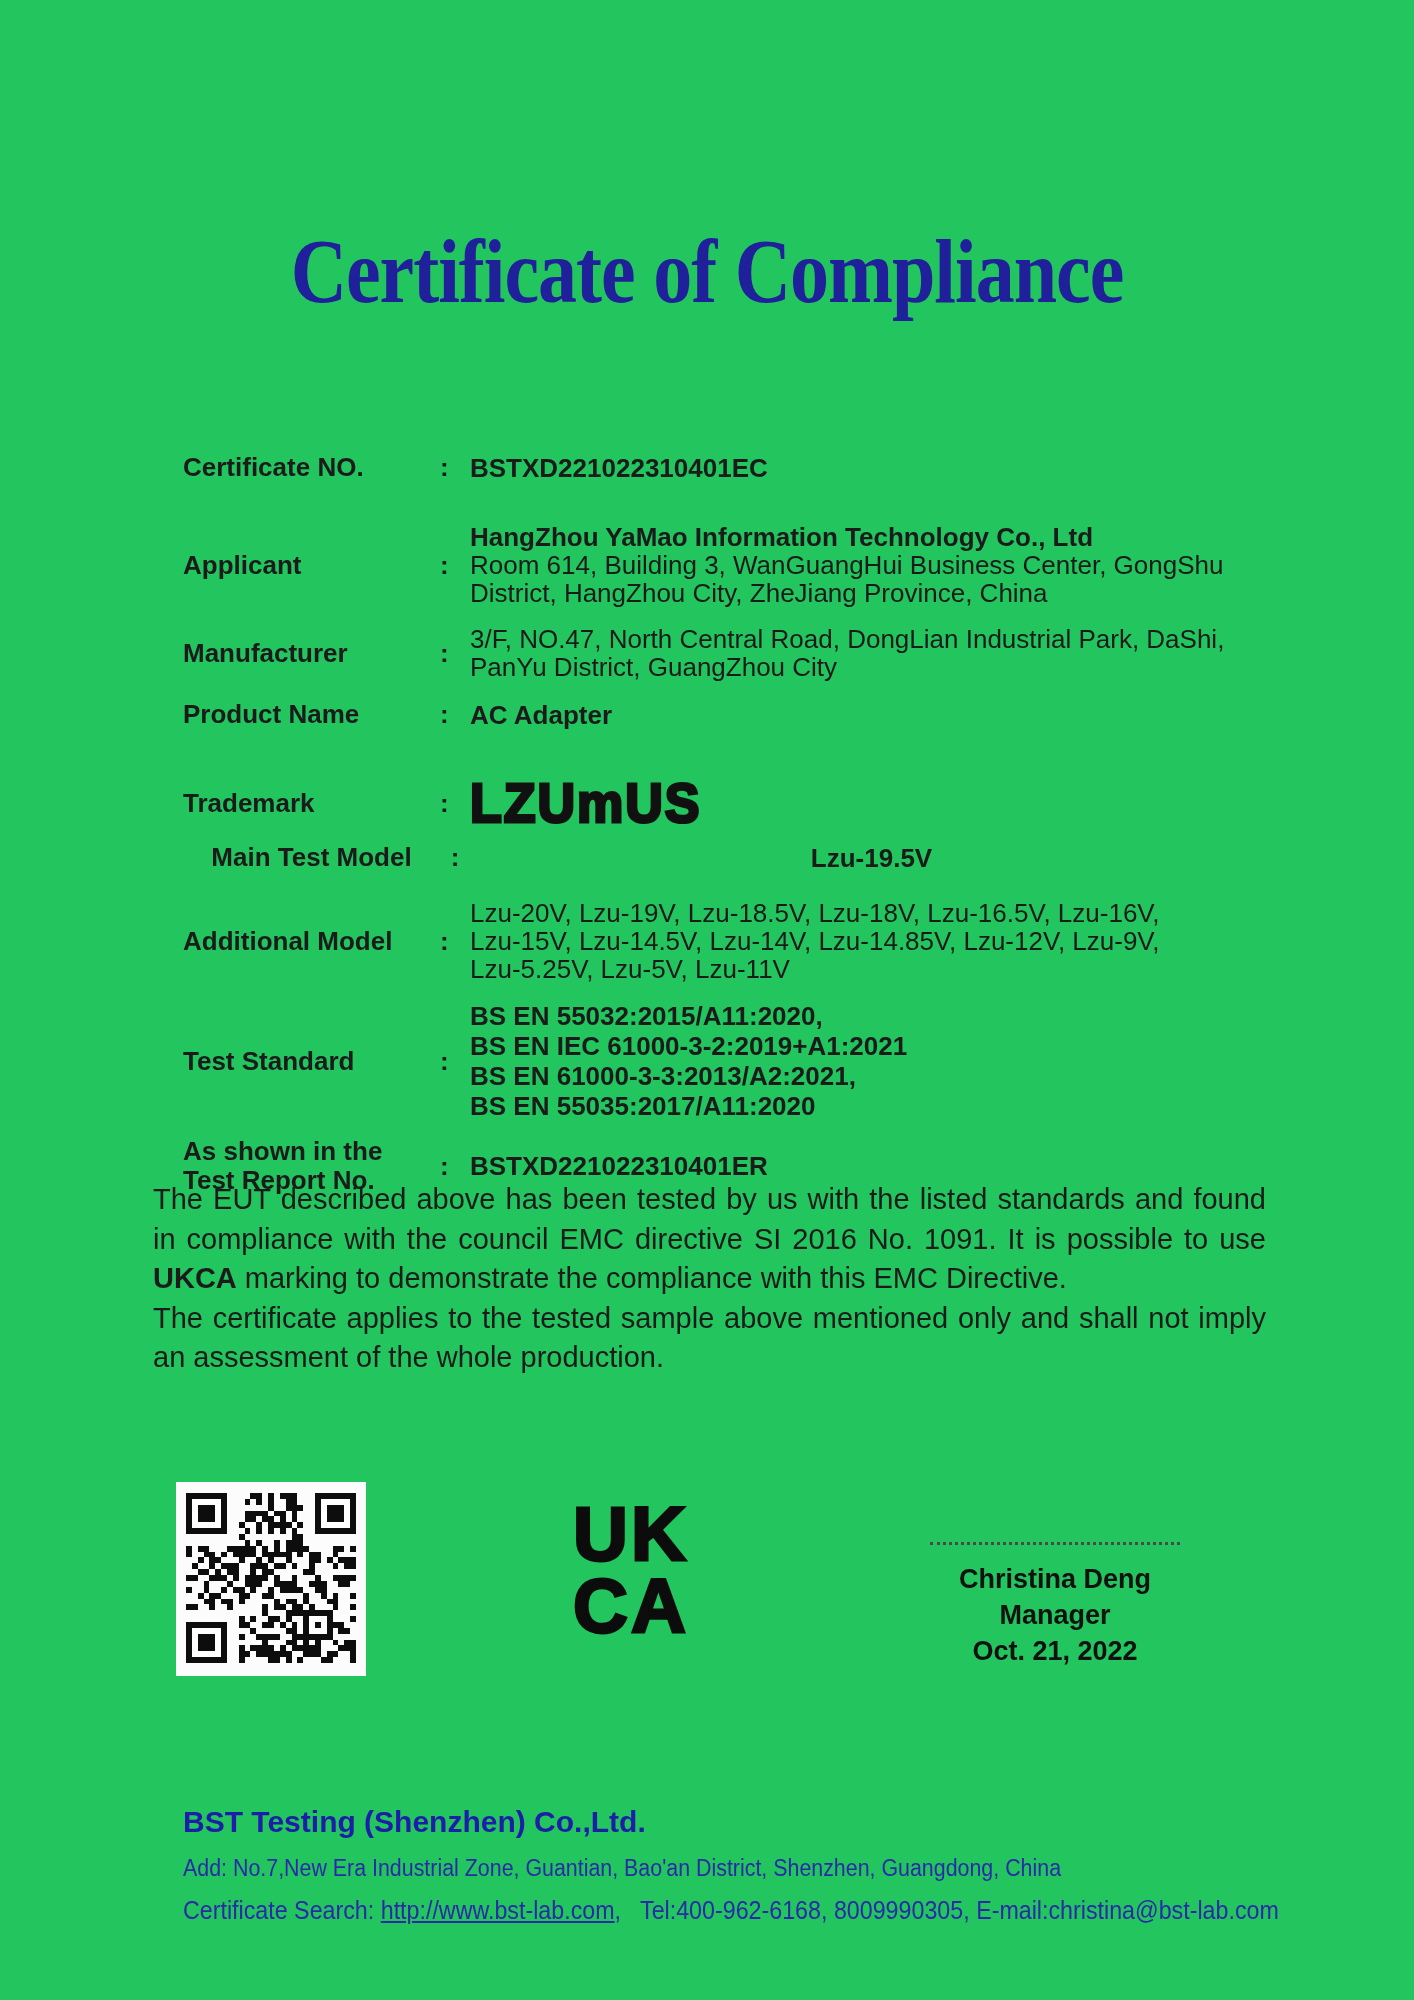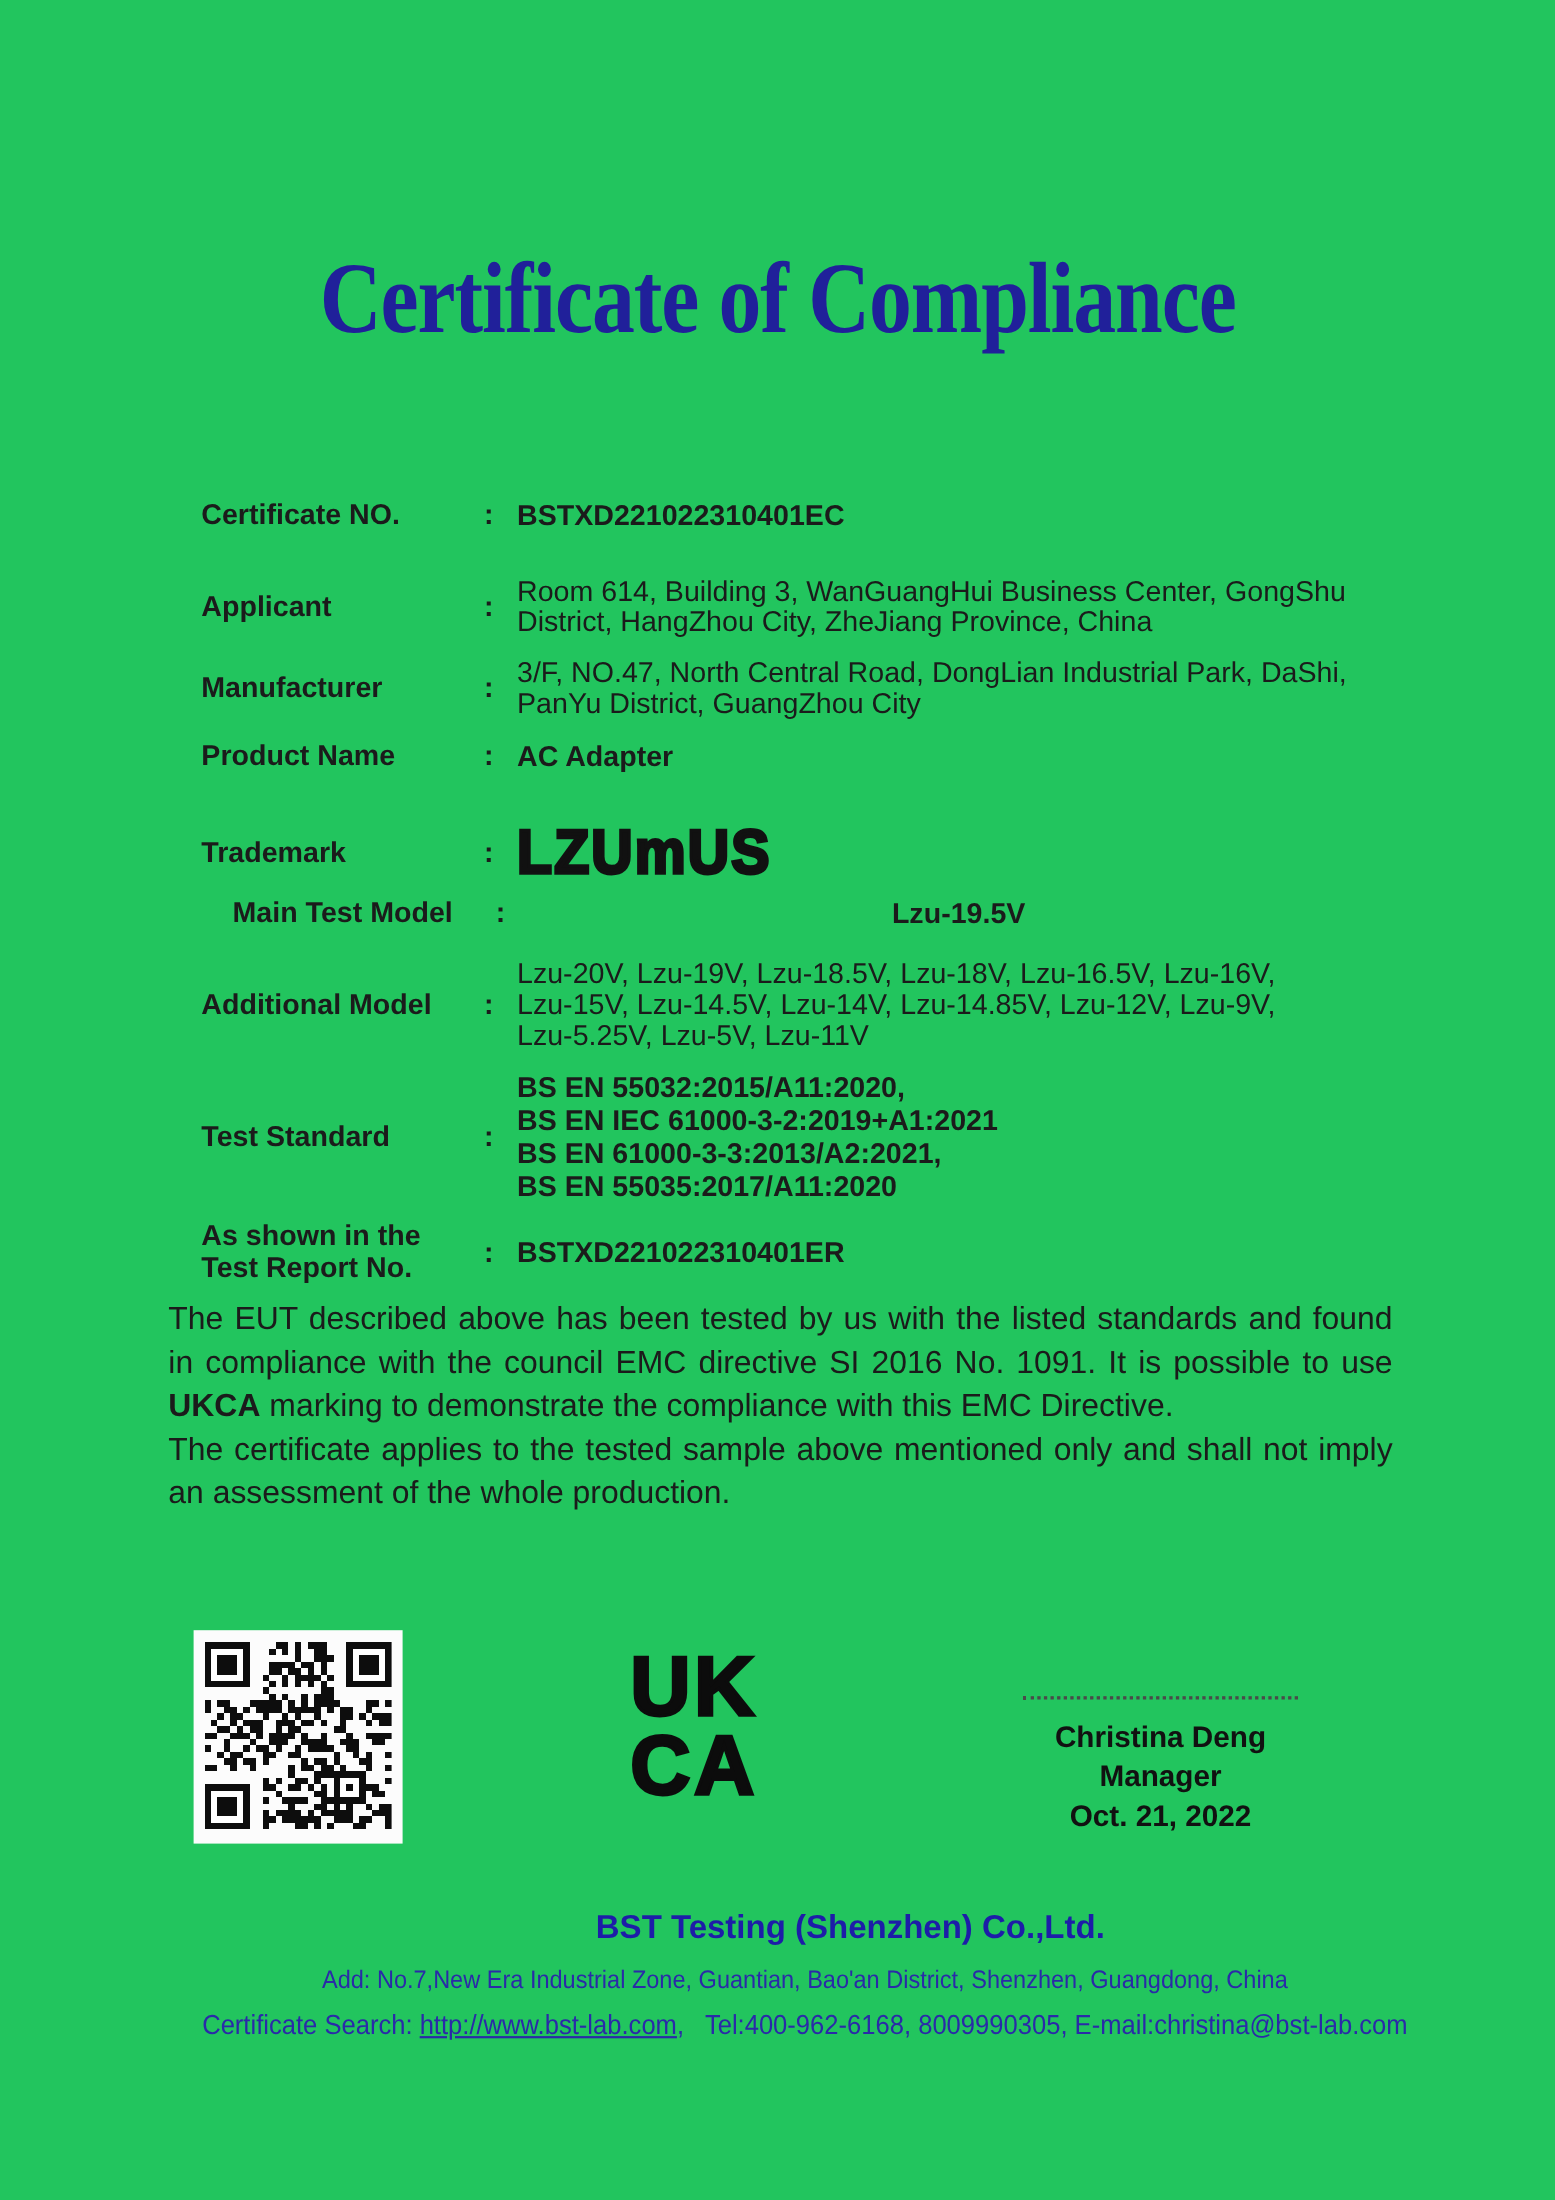--- a/index.html
+++ b/index.html
@@ -60,21 +60,21 @@
     letter-spacing:3px; color:#0c0c0c;
     -webkit-text-stroke:3px #0c0c0c;
     text-align:center;
   }
 
   .signature { position:absolute; left:920px; top:1542px; width:270px; text-align:center; }
   .sig-line { border-top:3px dotted #4a4a4a; width:250px; margin:0 auto 16px auto; height:0; }
   .sig-name, .sig-role, .sig-date { font-weight:bold; font-size:27px; line-height:36px; color:#111; }
 
   
-  .footer { position:absolute; left:183px; top:1736px; width:1180px;text-align:center; }
+  .footer { position:absolute; left:183px; top:1805px; width:1180px; }
   .f-company { color:#1d1da8; font-weight:bold; font-size:30px; margin-bottom:16px; }
   .f-address {
     color:#2a2aa8; font-size:23px; margin-bottom:14px;
     transform:scaleX(0.93); transform-origin:left center; white-space:nowrap;
   }
   .f-search {
     color:#2a2aa8; font-size:25px; white-space:pre;
     transform:scaleX(0.93); transform-origin:left center;
   }
   .f-search a, .f-link { color:#2a2aa8; text-decoration:underline; cursor:pointer; }
@@ -91,20 +91,21 @@
     <div class="row mb24">
       <div class="lab">Certificate NO.</div>
       <div class="col">:</div>
       <div class="val b">BSTXD221022310401EC</div>
     </div>
 
     <div class="row mb18">
       <div class="lab">Applicant</div>
       <div class="col">:</div>
       <div class="val">
+        <div class="b">HangZhou YaMao Information Technology Co., Ltd</div>
         <div>Room 614, Building 3, WanGuangHui Business Center, GongShu District, HangZhou City, ZheJiang Province, China</div>
       </div>
     </div>
 
     <div class="row mb18">
       <div class="lab">Manufacturer</div>
       <div class="col">:</div>
       <div class="val">
         <div>3/F, NO.47, North Central Road, DongLian Industrial Park, DaShi, PanYu District, GuangZhou City</div>
       </div>

